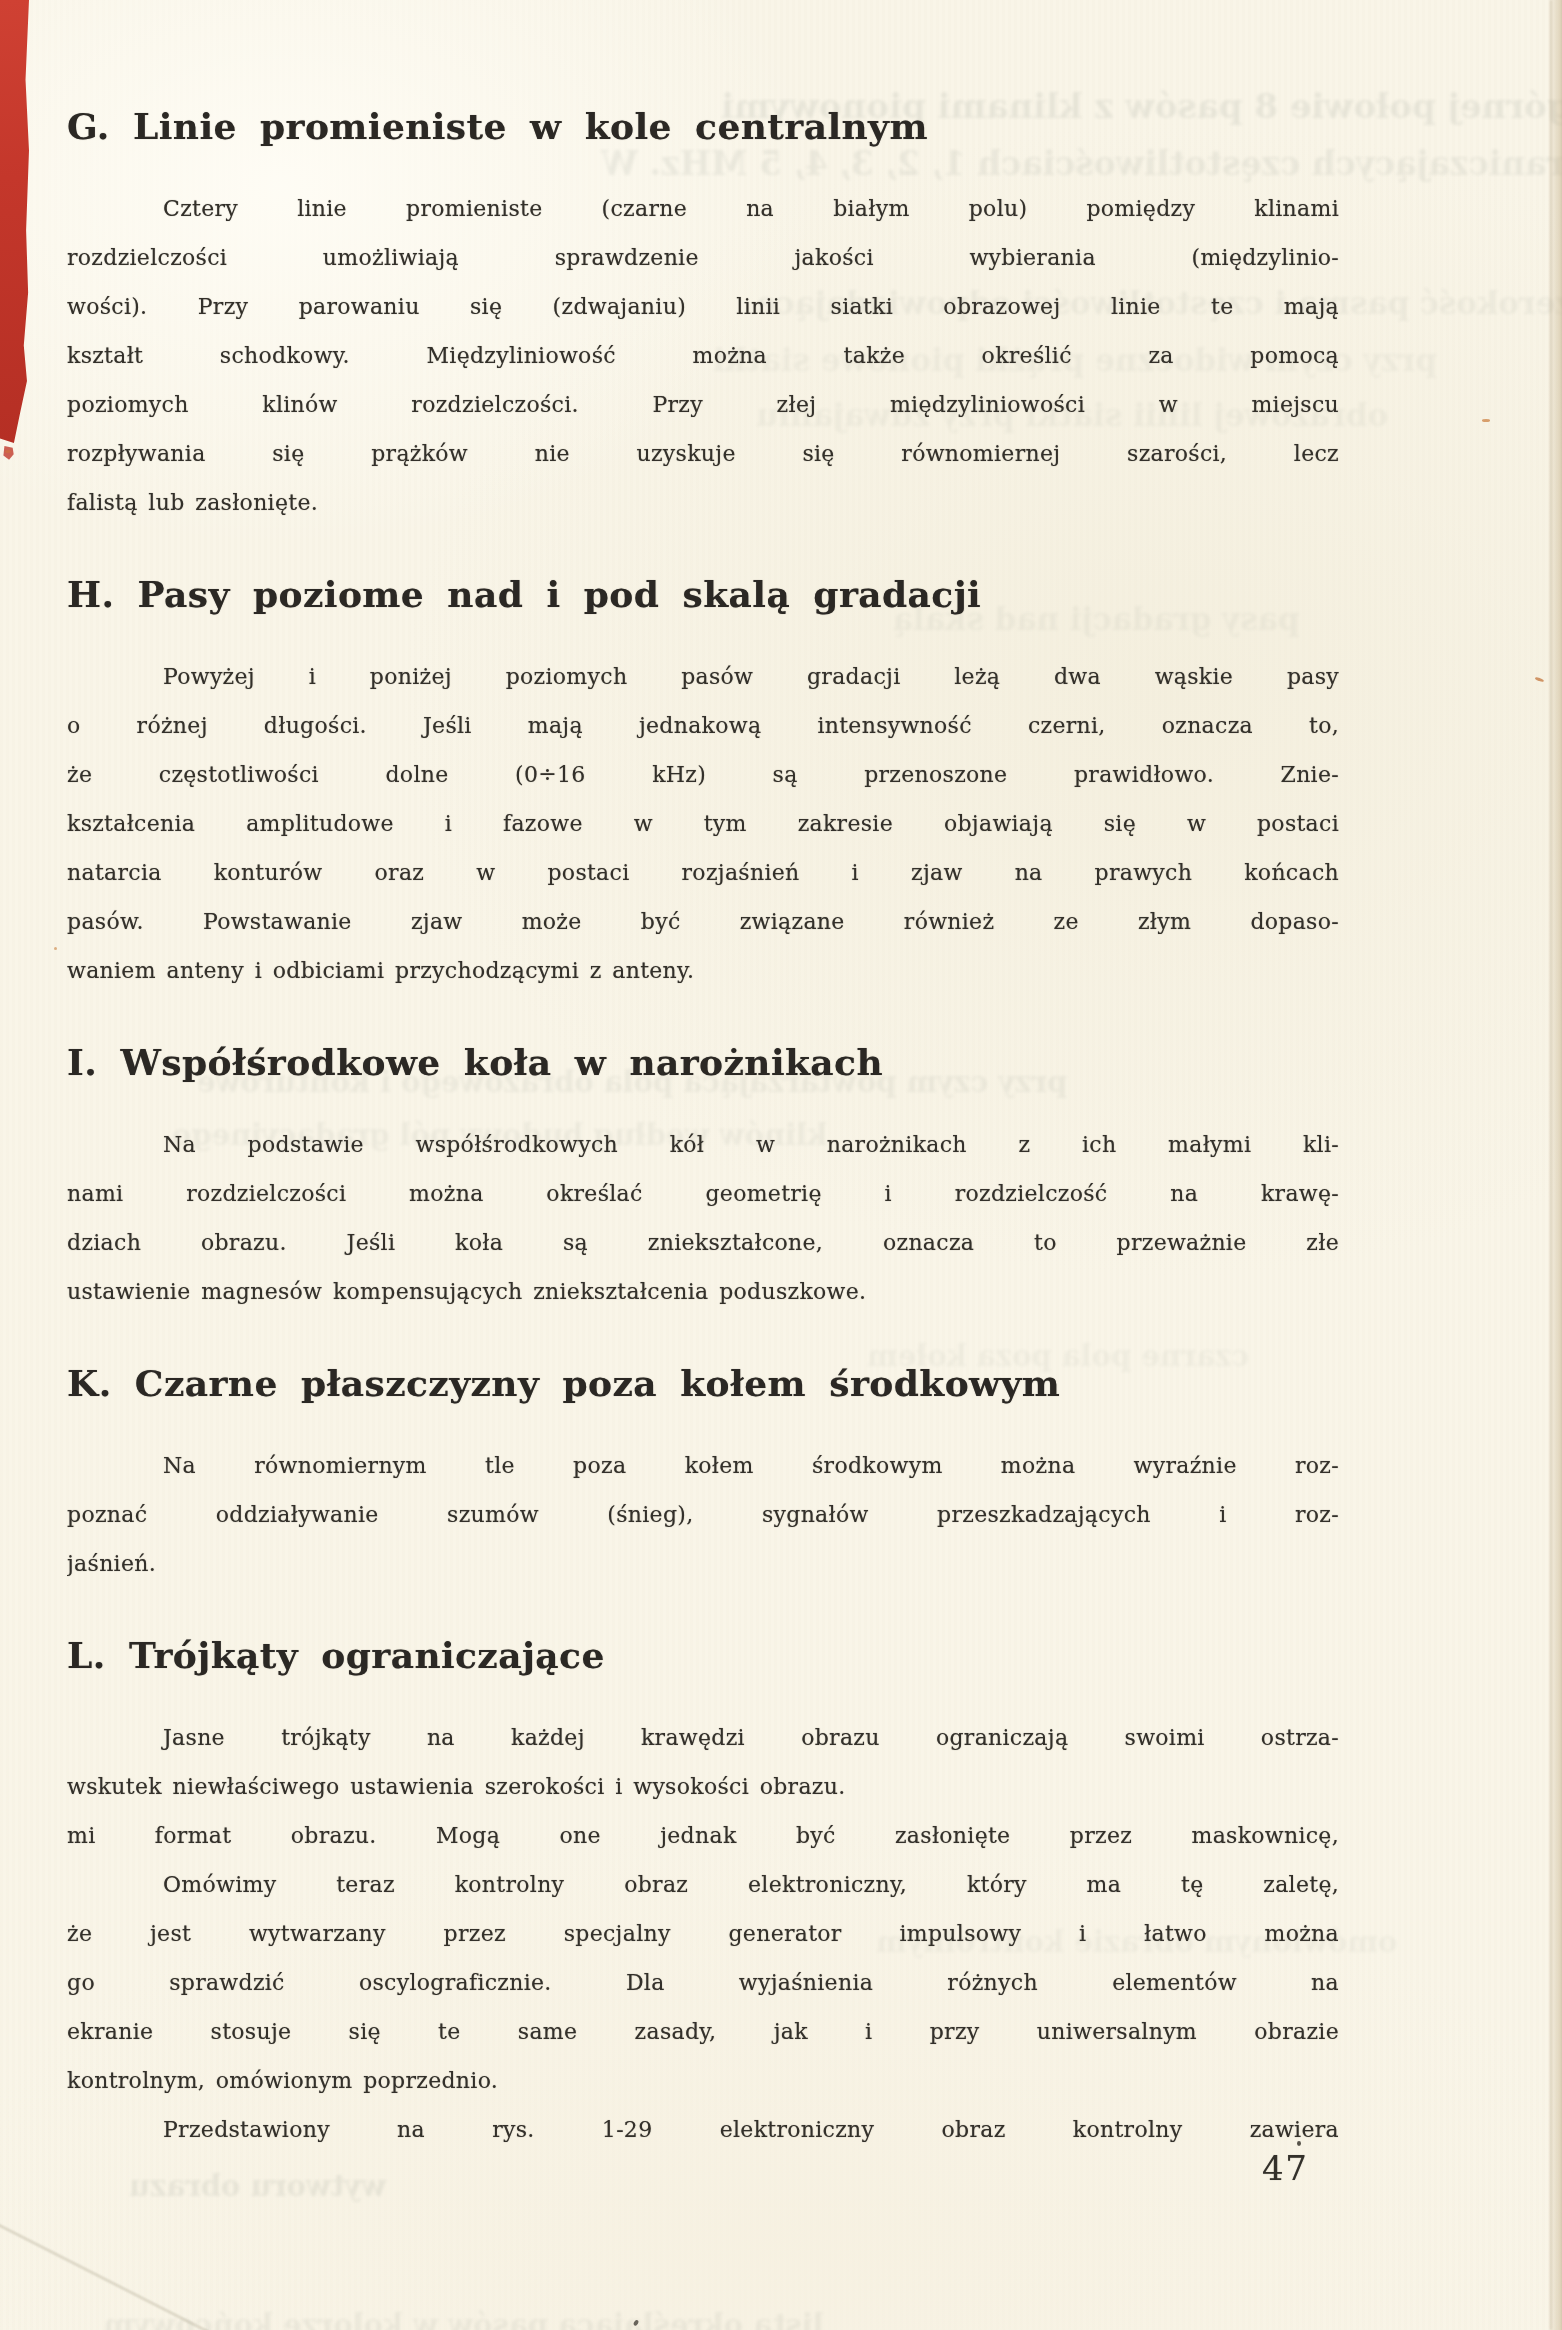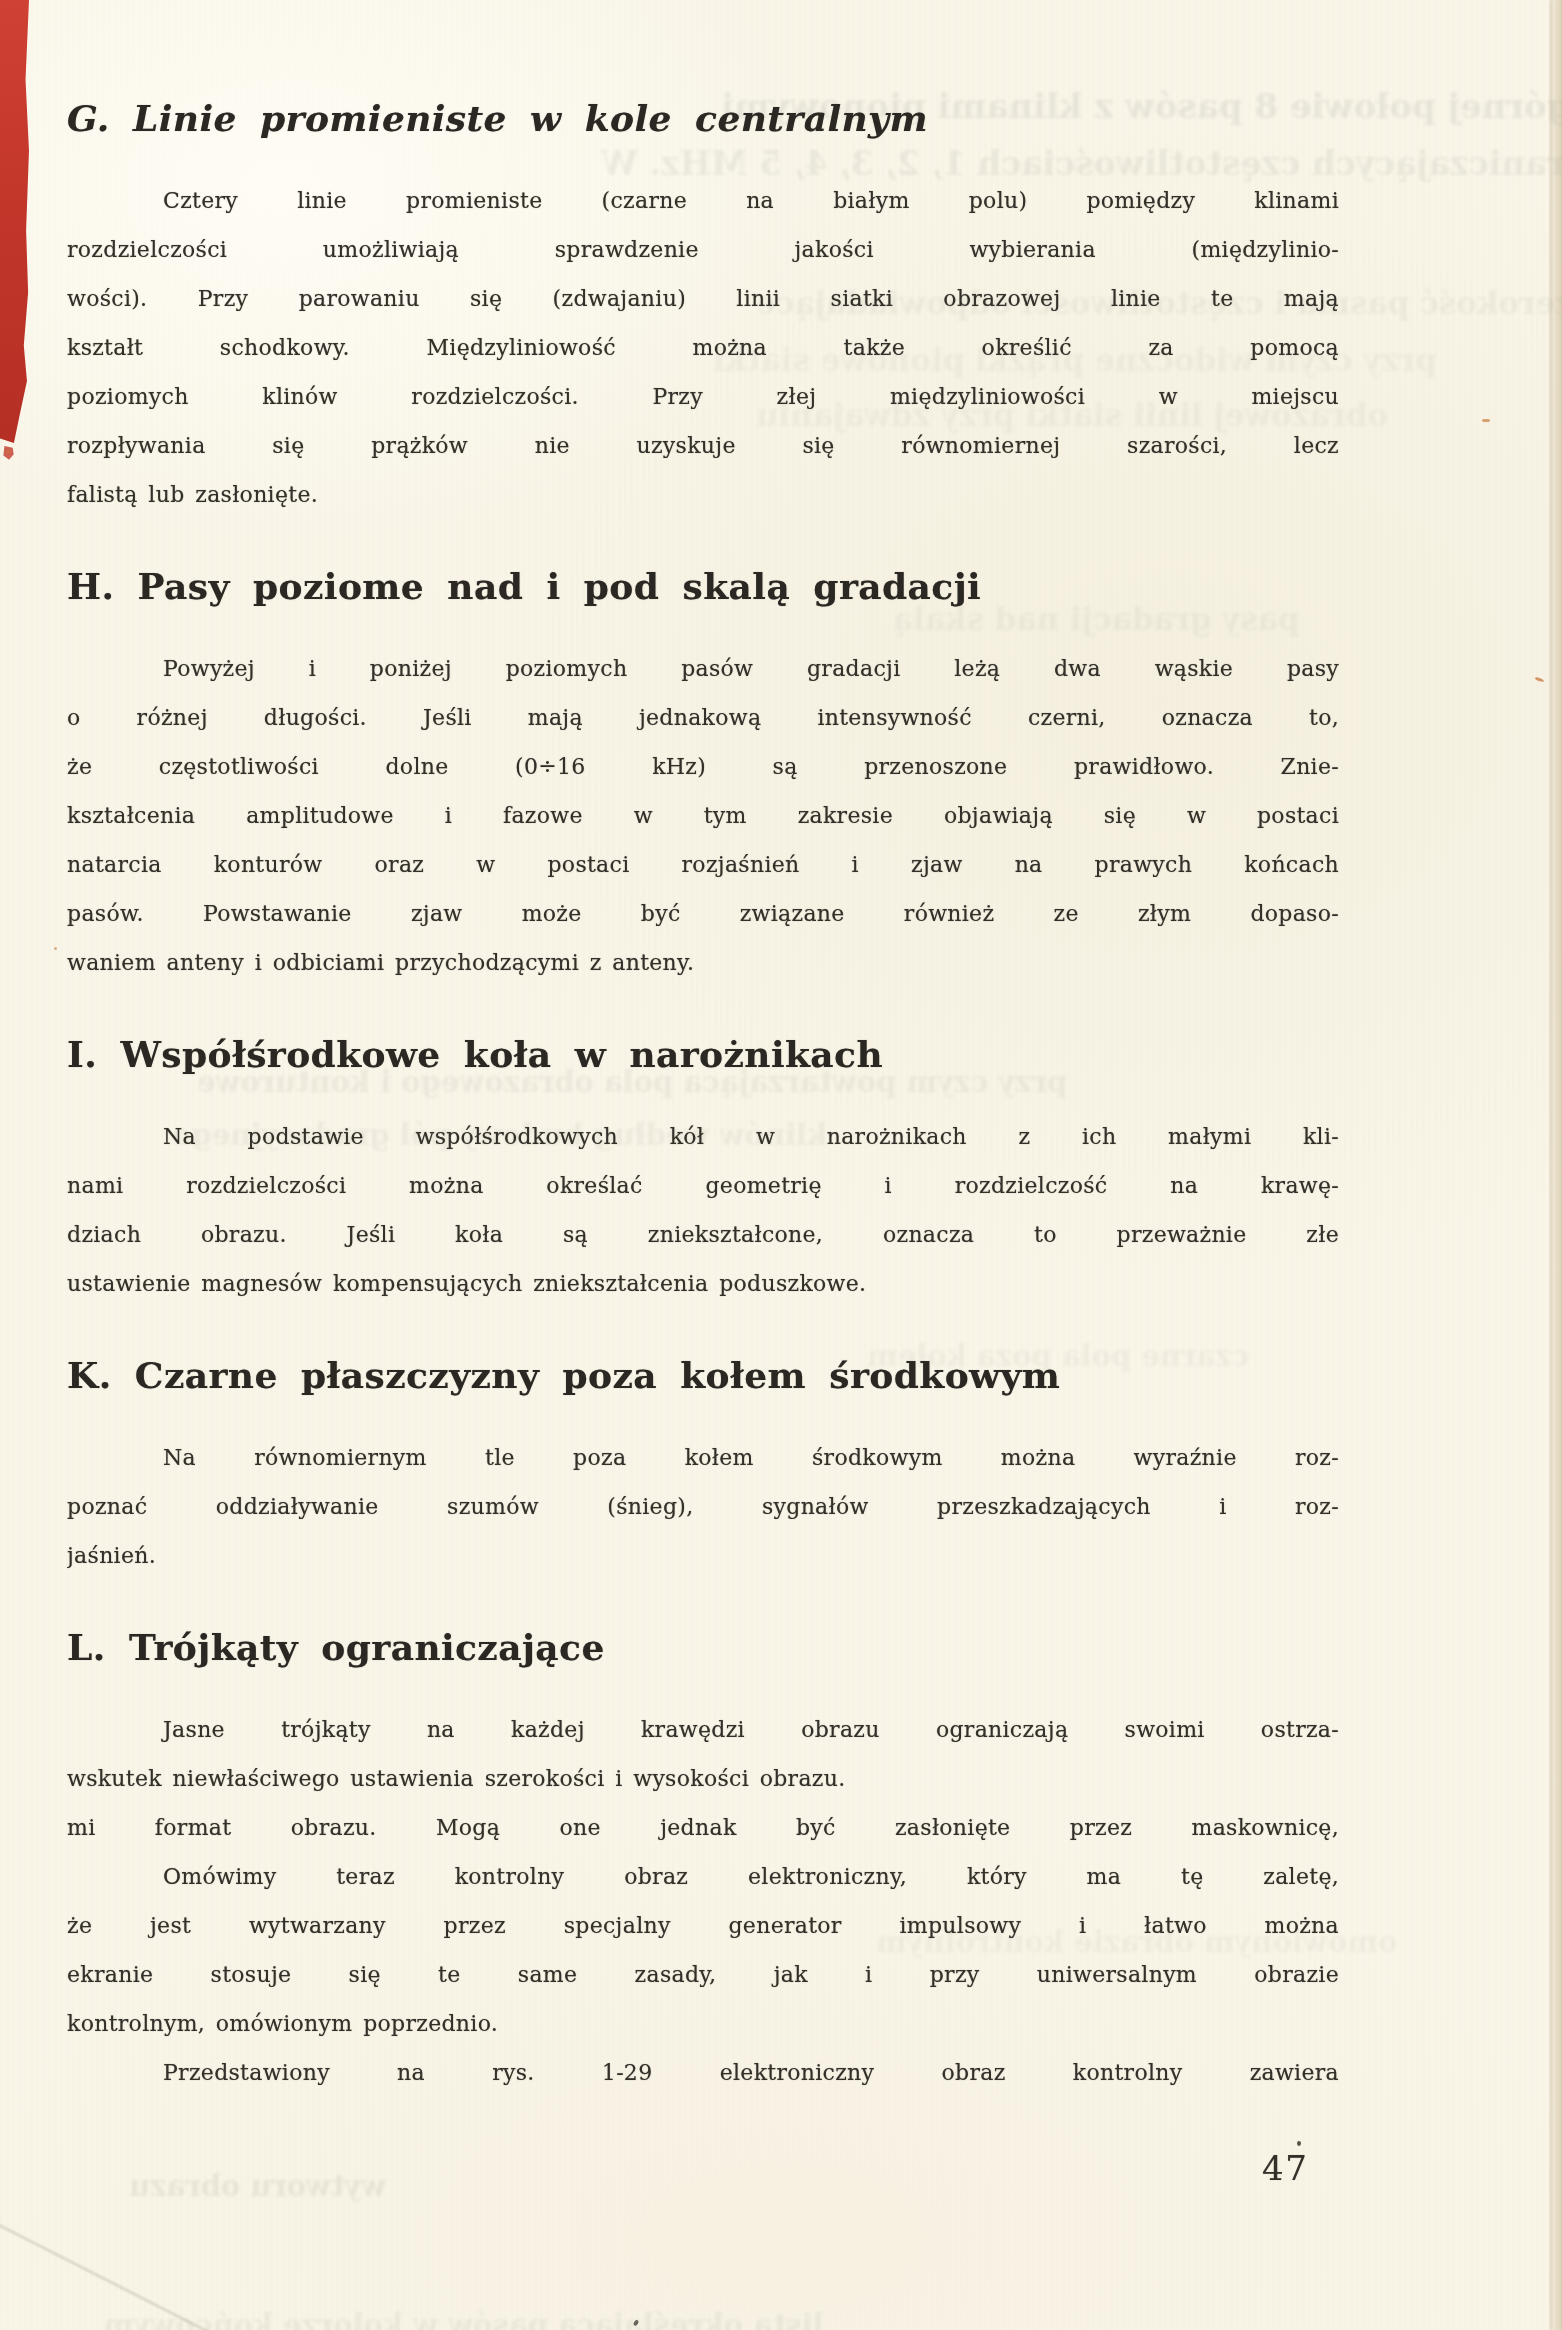--- a/index.html
+++ b/index.html
@@ -45,21 +45,21 @@
   }
   .text-block section{display:block;}
   h2.heading{
     font-size:36px;font-weight:bold;color:#2b2824;
     height:49px;line-height:49px;
     margin:43px 0 33px 0;
     letter-spacing:0.4px;word-spacing:10.3px;
     text-shadow:0 0 0.9px rgba(43,40,36,.5);
     white-space:nowrap;
   }
-  .text-block section:first-child h2.heading{margin-top:8px;font-style:italic;}
+  .text-block section:first-child h2.heading{margin-top:16px;}
   .line{
     font-size:22px;height:49px;line-height:49px;
     overflow:hidden;
     text-align:justify;text-align-last:justify;
     word-spacing:3.4px;letter-spacing:0.3px;
     text-shadow:0 0 1px rgba(51,48,42,.5);
   }
   .line.indent{padding-left:96px;}
   .line.end{text-align-last:left;}
   .page-number{
@@ -146,20 +146,21 @@
         <div class="line">poznać oddziaływanie szumów (śnieg), sygnałów przeszkadzających i roz-</div>
         <div class="line end">jaśnień.</div>
       </section>
       <section>
         <h2 class="heading">L. Trójkąty ograniczające</h2>
         <div class="line indent">Jasne trójkąty na każdej krawędzi obrazu ograniczają swoimi ostrza-</div>
         <div class="line end">wskutek niewłaściwego ustawienia szerokości i wysokości obrazu.</div>
         <div class="line">mi format obrazu. Mogą one jednak być zasłonięte przez maskownicę,</div>
         <div class="line indent">Omówimy teraz kontrolny obraz elektroniczny, który ma tę zaletę,</div>
         <div class="line">że jest wytwarzany przez specjalny generator impulsowy i łatwo można</div>
+        <div class="line">go sprawdzić oscylograficznie. Dla wyjaśnienia różnych elementów na</div>
         <div class="line">ekranie stosuje się te same zasady, jak i przy uniwersalnym obrazie</div>
         <div class="line end">kontrolnym, omówionym poprzednio.</div>
         <div class="line indent">Przedstawiony na rys. 1-29 elektroniczny obraz kontrolny zawiera</div>
       </section>
     </main>
 
   <div class="page-number">47</div>
 
   <div class="edge-shadow-right"></div>
   <div class="edge-line-right"></div>

